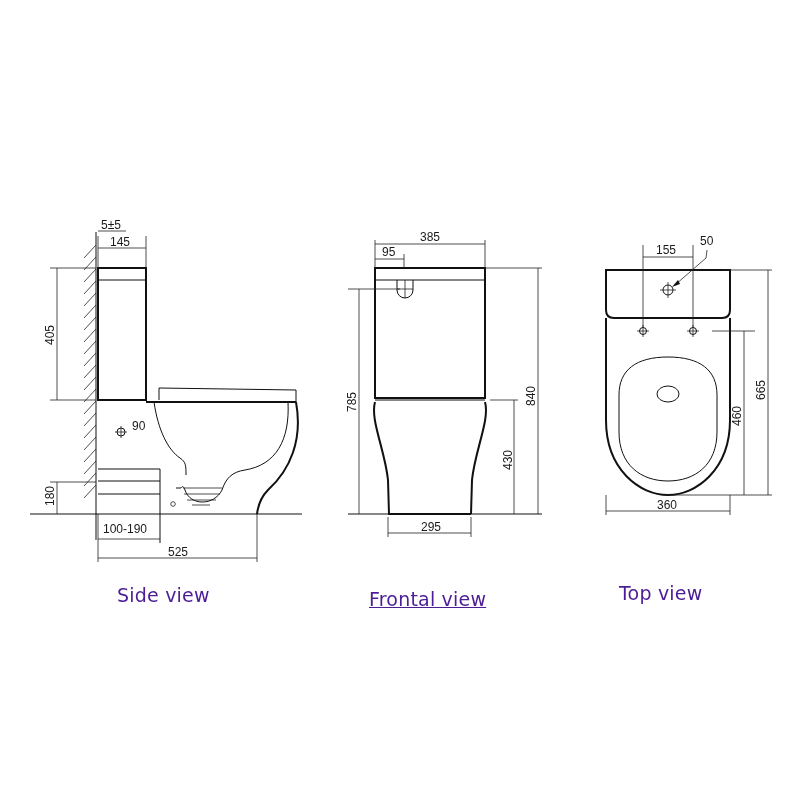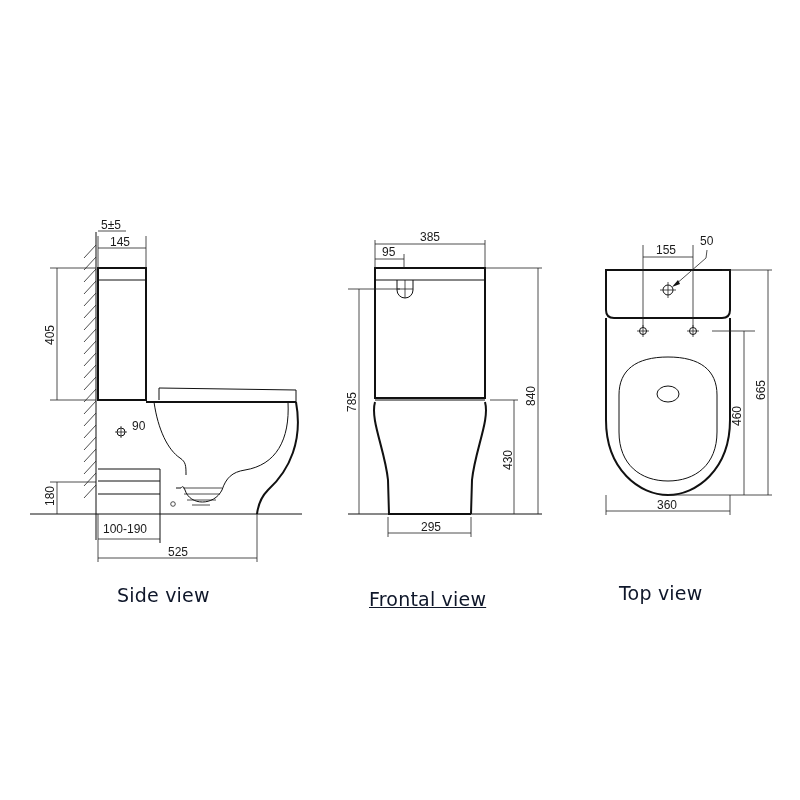--- a/index.html
+++ b/index.html
@@ -1,19 +1,19 @@
 <!DOCTYPE html>
 <html><head>
   <meta charset="utf-8">
   <style>
     html, body { margin: 0; padding: 0; background: #ffffff; }
     .canvas { position: relative; width: 800px; height: 800px; background: #ffffff; overflow: hidden; }
     svg.drawing { position: absolute; left: 0; top: 0; width: 800px; height: 800px; }
     .dim { font-family: "Liberation Sans", sans-serif; font-size: 12px; fill: #1a1a1a; }
-    .caption { position: absolute; font-family: "DejaVu Sans", sans-serif; font-size: 19px; color: #0f172a; letter-spacing: 0.2px; }
+    .caption { position: absolute; font-family: "DejaVu Sans", sans-serif; font-size: 19px; color: #4c1d95; letter-spacing: 0.2px; }
     .thick { stroke: #111; stroke-width: 2; fill: none; }
     .thin { stroke: #111; stroke-width: 1; fill: none; }
     .hair { stroke: #222; stroke-width: 0.8; fill: none; }
   </style>
 </head>
 <body>
 
 <div class="canvas">
   <svg class="drawing" viewBox="0 0 800 800">
 

